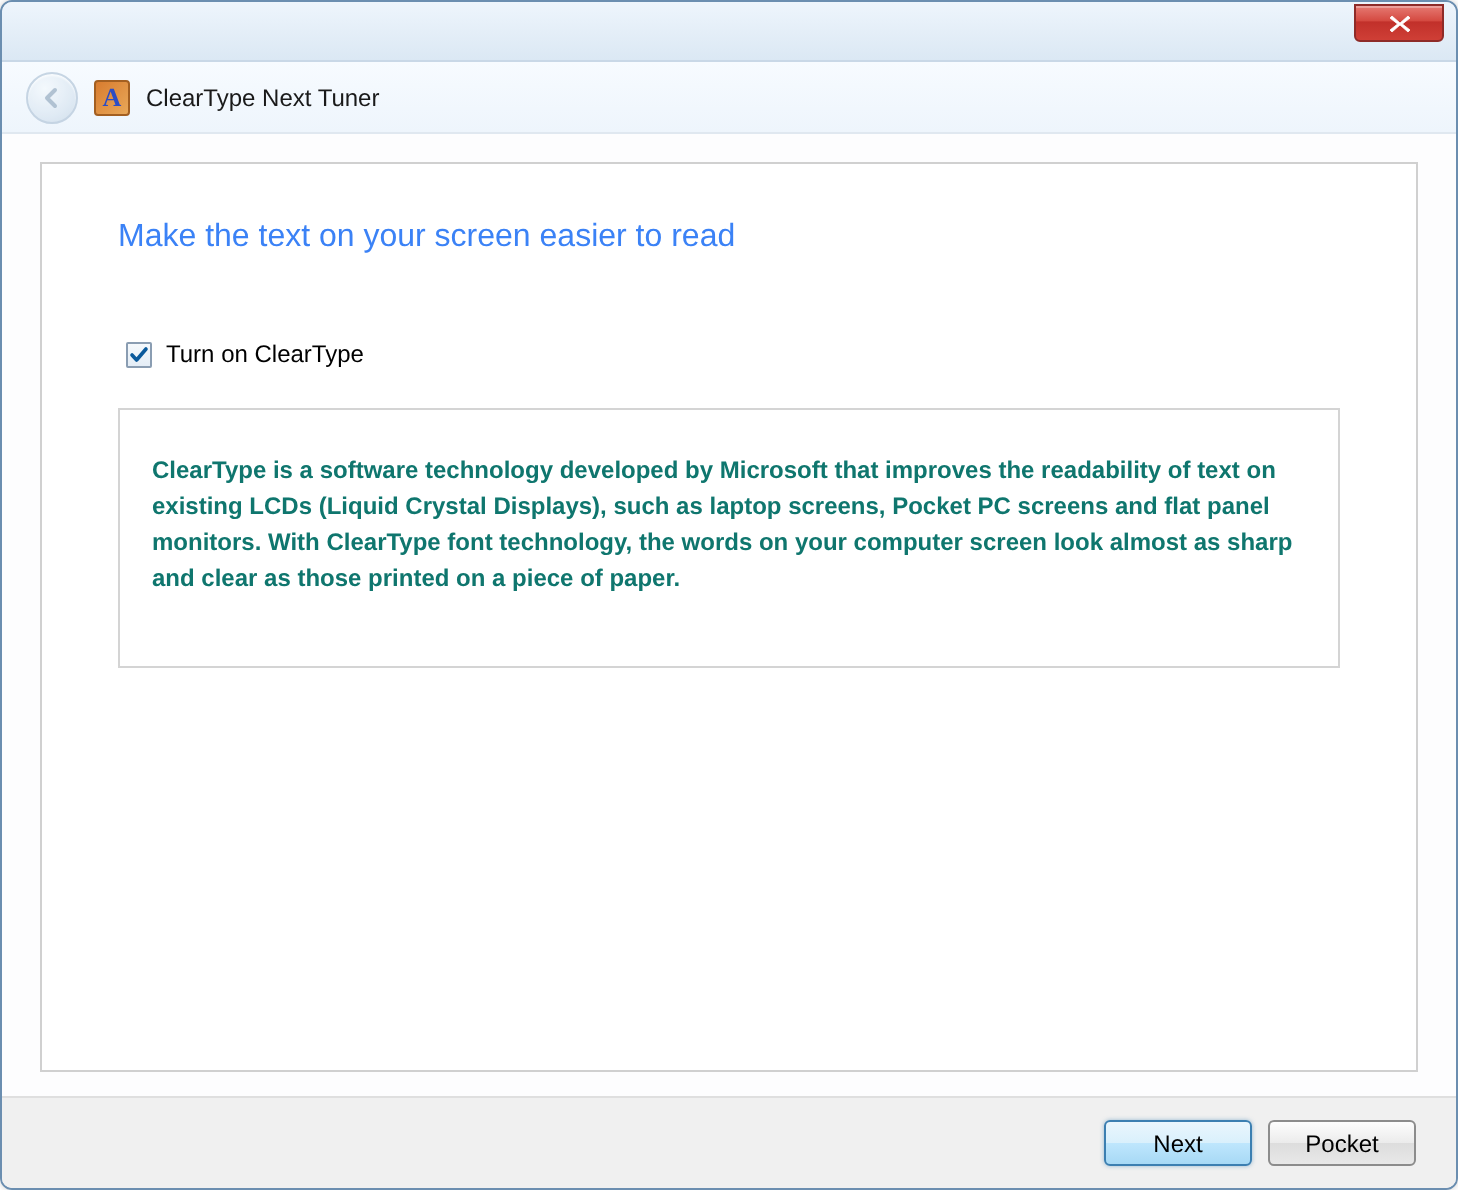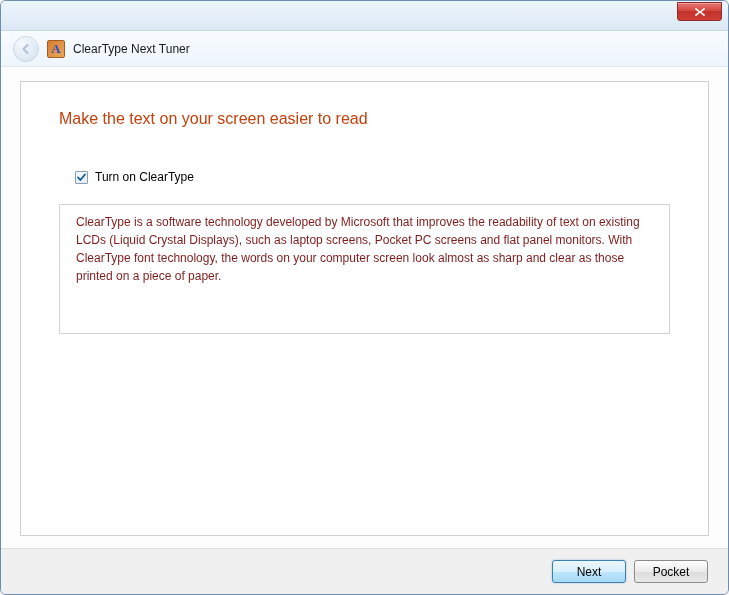--- a/index.html
+++ b/index.html
@@ -90,31 +90,31 @@
       position: absolute;
       left: 19px;
       right: 19px;
       top: 80px;
       bottom: 58px;
       border: 1px solid #d0d0d0;
       background: #ffffff;
       padding: 28px 38px;
     }
     .main-heading {
-      color: #c2410c;
+      color: #3b82f6;
       font-size: 16px;
       font-weight: normal;
       margin-bottom: 42px;
     }
     .checkbox-row {
       display: flex;
       align-items: center;
       gap: 7px;
       margin-bottom: 20px;
-      margin-left: 16px;
+      margin-left: 4px;
     }
     .checkbox {
       width: 13px;
       height: 13px;
       border: 1px solid #8a9db2;
       background: linear-gradient(to bottom, #f5f9fc, #e4edf6);
       display: flex;
       align-items: center;
       justify-content: center;
       cursor: pointer;
@@ -122,25 +122,26 @@
     }
     .checkbox svg { display:block; }
     .checkbox-label {
       font-size: 12px;
       color: #000;
       cursor: pointer;
     }
     .info-box {
       border: 1px solid #d4d4d4;
       background: #ffffff;
-      padding: 8px 16px;
+      padding: 21px 16px;
       font-size: 12px;
       line-height: 1.5;
-      color: #7f1d1d;
+      color: #0f766e;
       min-height: 130px;
+      font-weight: bold;
     }
     .footer {
       position: absolute;
       bottom: 0;
       left: 0;
       right: 0;
       height: 46px;
       border-top: 1px solid #dfdfdf;
       background: #f0f0f0;
       display: flex;

